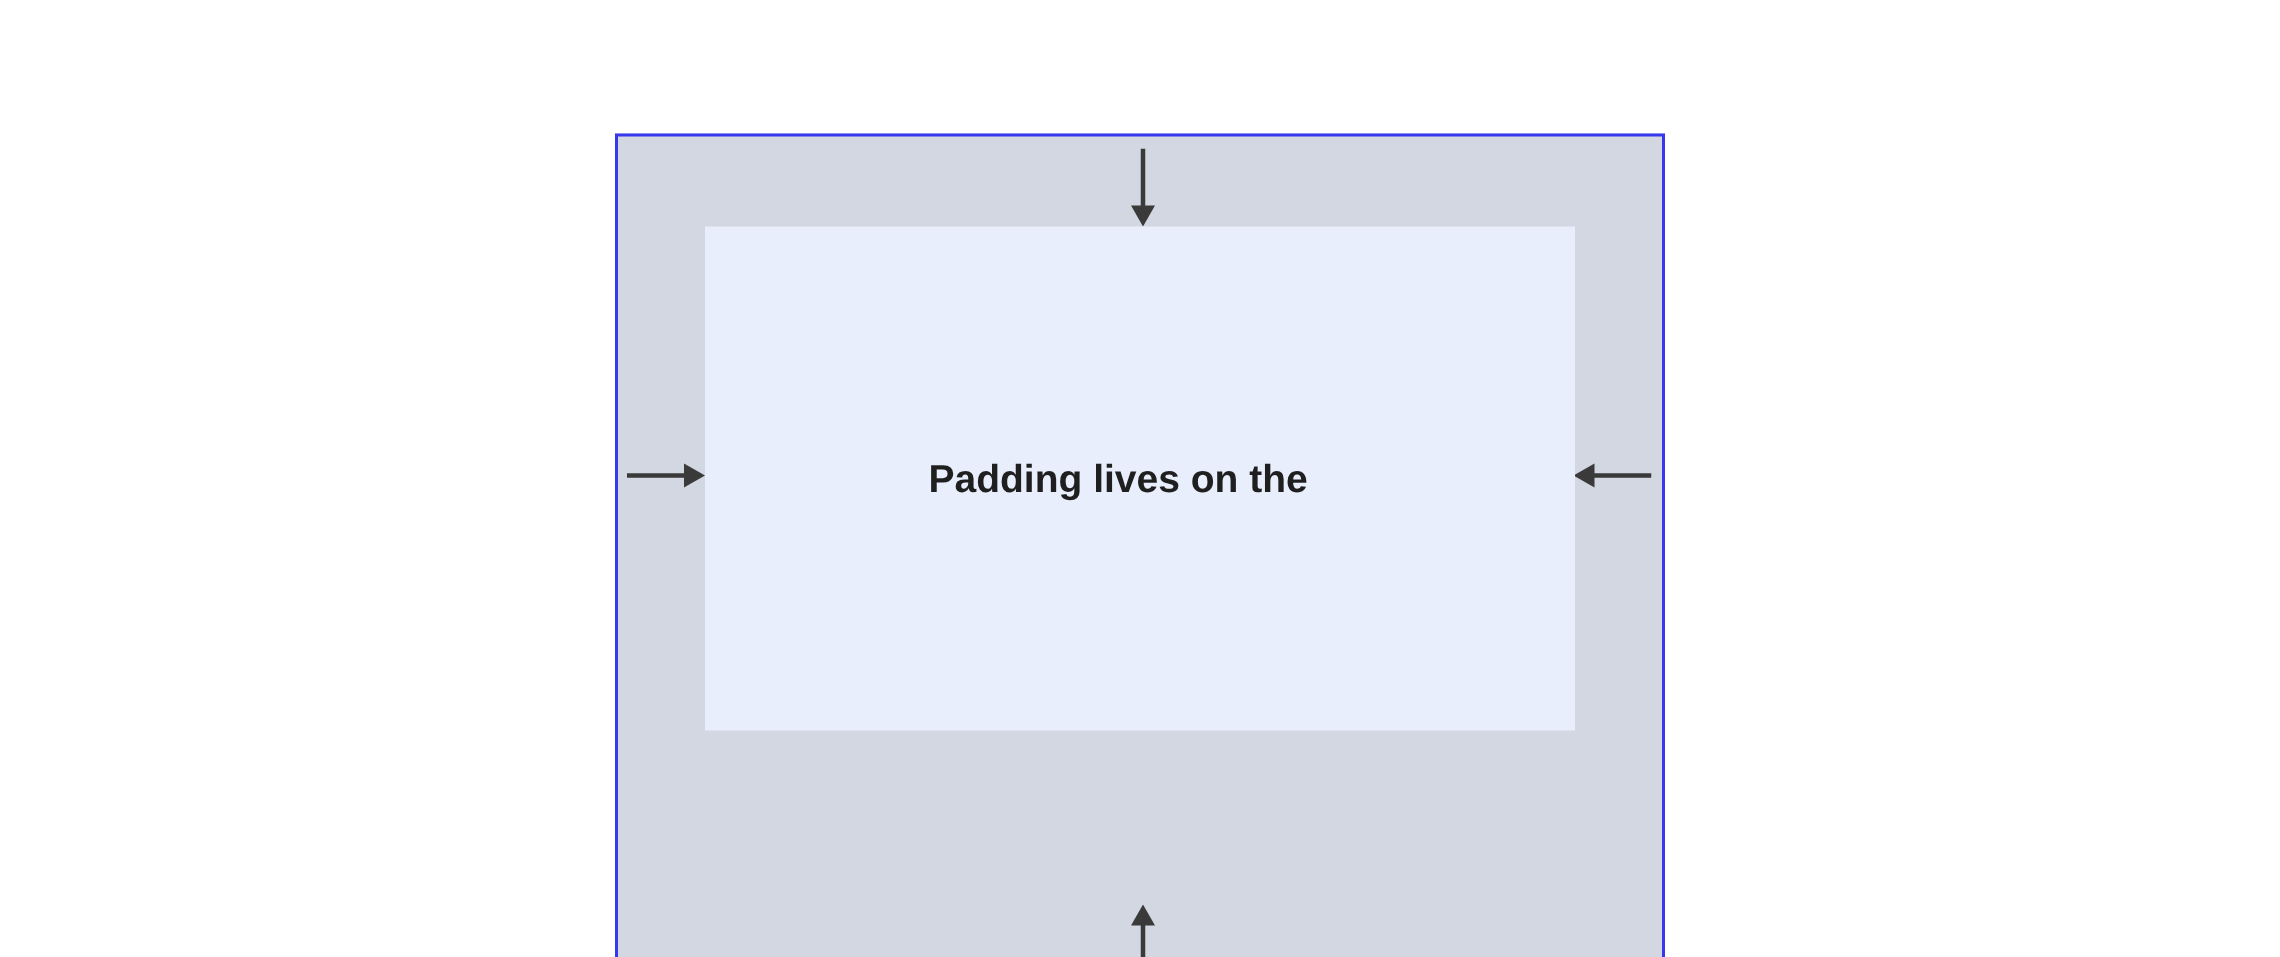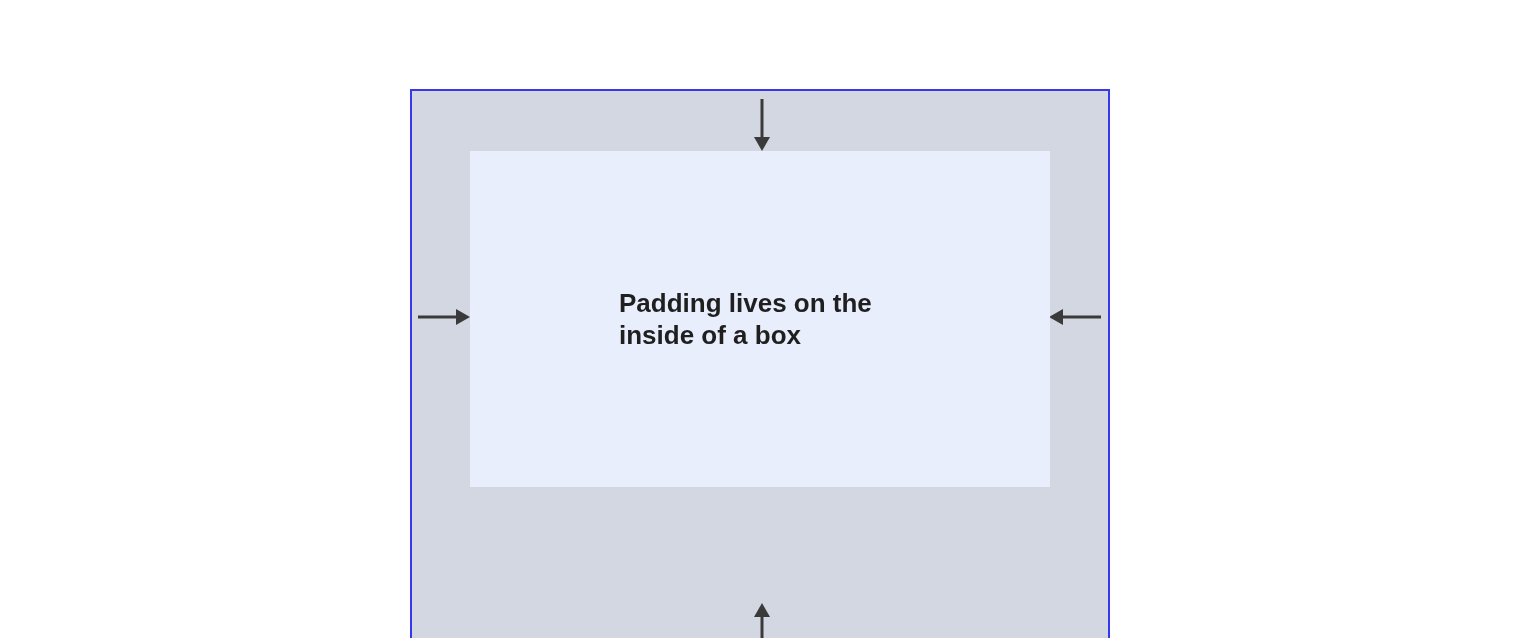--- a/index.html
+++ b/index.html
@@ -74,18 +74,17 @@
     <span class="arrow" style="right:7px;top:217px;">
       <svg width="52" height="18" viewBox="0 0 52 18" aria-hidden="true">
         <line x1="52" y1="9" x2="12" y2="9" stroke="currentColor" stroke-width="3"></line>
         <polygon points="14,1 14,17 0,9" fill="currentColor"></polygon>
       </svg>
     </span>
 
     <div class="content-box">
       <div class="label">
         <div>Padding lives on the</div>
-        <div>inside of a box</div>
       </div>
     </div>
 
   </div>
 </div>
 
 </body></html>

